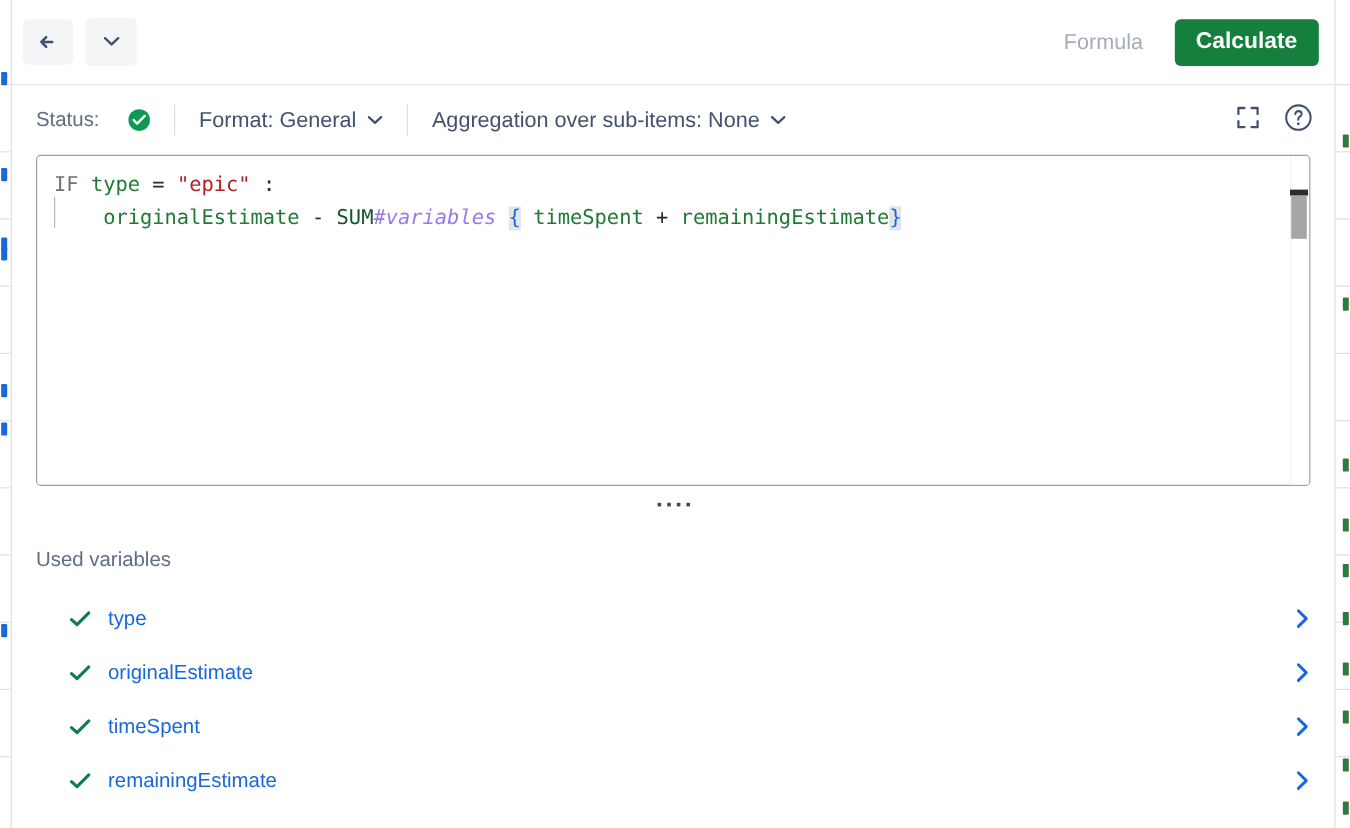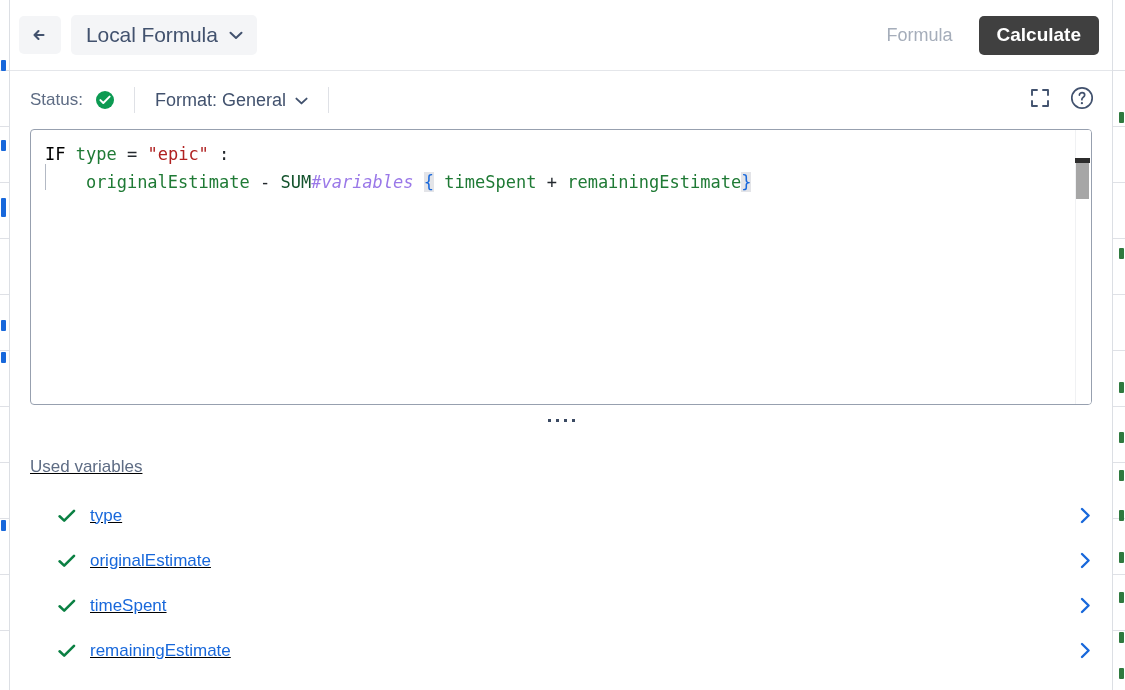--- a/index.html
+++ b/index.html
@@ -87,21 +87,21 @@
   .header-spacer { flex: 1 1 auto; }
   .revert-btn {
     font-size: 18px;
     color: #a5adba;
     padding: 6px 10px;
     cursor: pointer;
     white-space: nowrap;
   }
   .calculate-btn {
     margin-left: 16px;
-    background: #404040;
+    background: #15803d;
     color: #ffffff;
     font-size: 19px;
     font-weight: bold;
     border: none;
     border-radius: 5px;
     padding: 0 18px;
     height: 39px;
     cursor: pointer;
     font-family: "Liberation Sans", sans-serif;
     white-space: nowrap;
@@ -111,21 +111,21 @@
   #toolbar {
     height: 58px;
     display: flex;
     align-items: center;
     padding: 0 13px 0 20px;
     gap: 0;
   }
   .tb-group {
     display: flex;
     align-items: center;
-    gap: 13px;
+    gap: 24px;
     white-space: nowrap;
   }
   .tb-label {
     font-size: 17px;
     color: #5e6c84;
   }
   .tb-strong {
     font-size: 18px;
     color: #42526e;
   }
@@ -165,21 +165,21 @@
   #code {
     position: absolute;
     left: 0; top: 10px; right: 0;
     padding: 0 14px;
     font-family: "DejaVu Sans Mono", monospace;
     font-size: 17px;
     line-height: 28px;
     white-space: pre;
     color: #24292e;
   }
-  .tok-kw     { color: #000000; }
+  .tok-kw     { color: #737373; }
   .tok-var    { color: #1f7a35; }
   .tok-op     { color: #24292e; }
   .tok-str    { color: #b02121; }
   .tok-fn     { color: #14532d; }
   .tok-hash   { color: #9a78e8; font-style: italic; }
   .tok-brace  { color: #1868db; background: #e3e4e8; }
   .indent-guide {
     display: inline-block;
     position: relative;
   }
@@ -230,21 +230,20 @@
   #grip i {
     width: 3px; height: 3px;
     background: #3b4a63;
     display: block;
   }
 
   
   #vars {
     margin-top: 30px;
     padding: 0 13px 0 20px;
-    text-decoration: underline;
   }
   .vars-title {
     font-size: 17px;
     color: #5e6c84;
     margin-bottom: 16px;
   }
   .var-row {
     height: 45px;
     display: flex;
     align-items: center;
@@ -312,21 +311,20 @@
   <div id="header">
     <div class="back-btn">
       <span>
         <svg width="22" height="22" viewBox="0 0 22 22" fill="none">
           <path d="M14.5 11H5.5M5.5 11L9.5 7M5.5 11L9.5 15" stroke="#42526e" stroke-width="2.1" stroke-linecap="round" stroke-linejoin="round"></path>
         </svg>
       </span>
     </div>
 
     <div class="title-chip">
-      <span class="title-text">Local Formula</span>
       <span>
         <svg width="14" height="9" viewBox="0 0 14 9" fill="none">
           <path d="M1.5 1.8L7 7L12.5 1.8" stroke="#42526e" stroke-width="2" stroke-linecap="round" stroke-linejoin="round"></path>
         </svg>
       </span>
     </div>
 
     <div class="header-spacer"></div>
 
     <div class="revert-btn">Formula</div>
@@ -349,20 +347,28 @@
       <span class="tb-strong">Format: General</span>
       <span>
         <svg width="13" height="8" viewBox="0 0 13 8" fill="none">
           <path d="M1.4 1.6L6.5 6.4L11.6 1.6" stroke="#42526e" stroke-width="1.9" stroke-linecap="round" stroke-linejoin="round"></path>
         </svg>
       </span>
     </div>
 
     <div class="tb-sep"></div>
 
+    <div class="tb-group tb-clickable">
+      <span class="tb-strong">Aggregation over sub-items: None</span>
+      <span>
+        <svg width="13" height="8" viewBox="0 0 13 8" fill="none">
+          <path d="M1.4 1.6L6.5 6.4L11.6 1.6" stroke="#42526e" stroke-width="1.9" stroke-linecap="round" stroke-linejoin="round"></path>
+        </svg>
+      </span>
+    </div>
 
     <div class="tb-spacer"></div>
 
     <div class="tb-icon">
       <span>
         <svg width="22" height="22" viewBox="0 0 22 22" fill="none">
           <path d="M3 8V3H8M14 3H19V8M19 14V19H14M8 19H3V14" stroke="#42526e" stroke-width="1.9" stroke-linecap="round" stroke-linejoin="round"></path>
         </svg>
       </span>
     </div>

